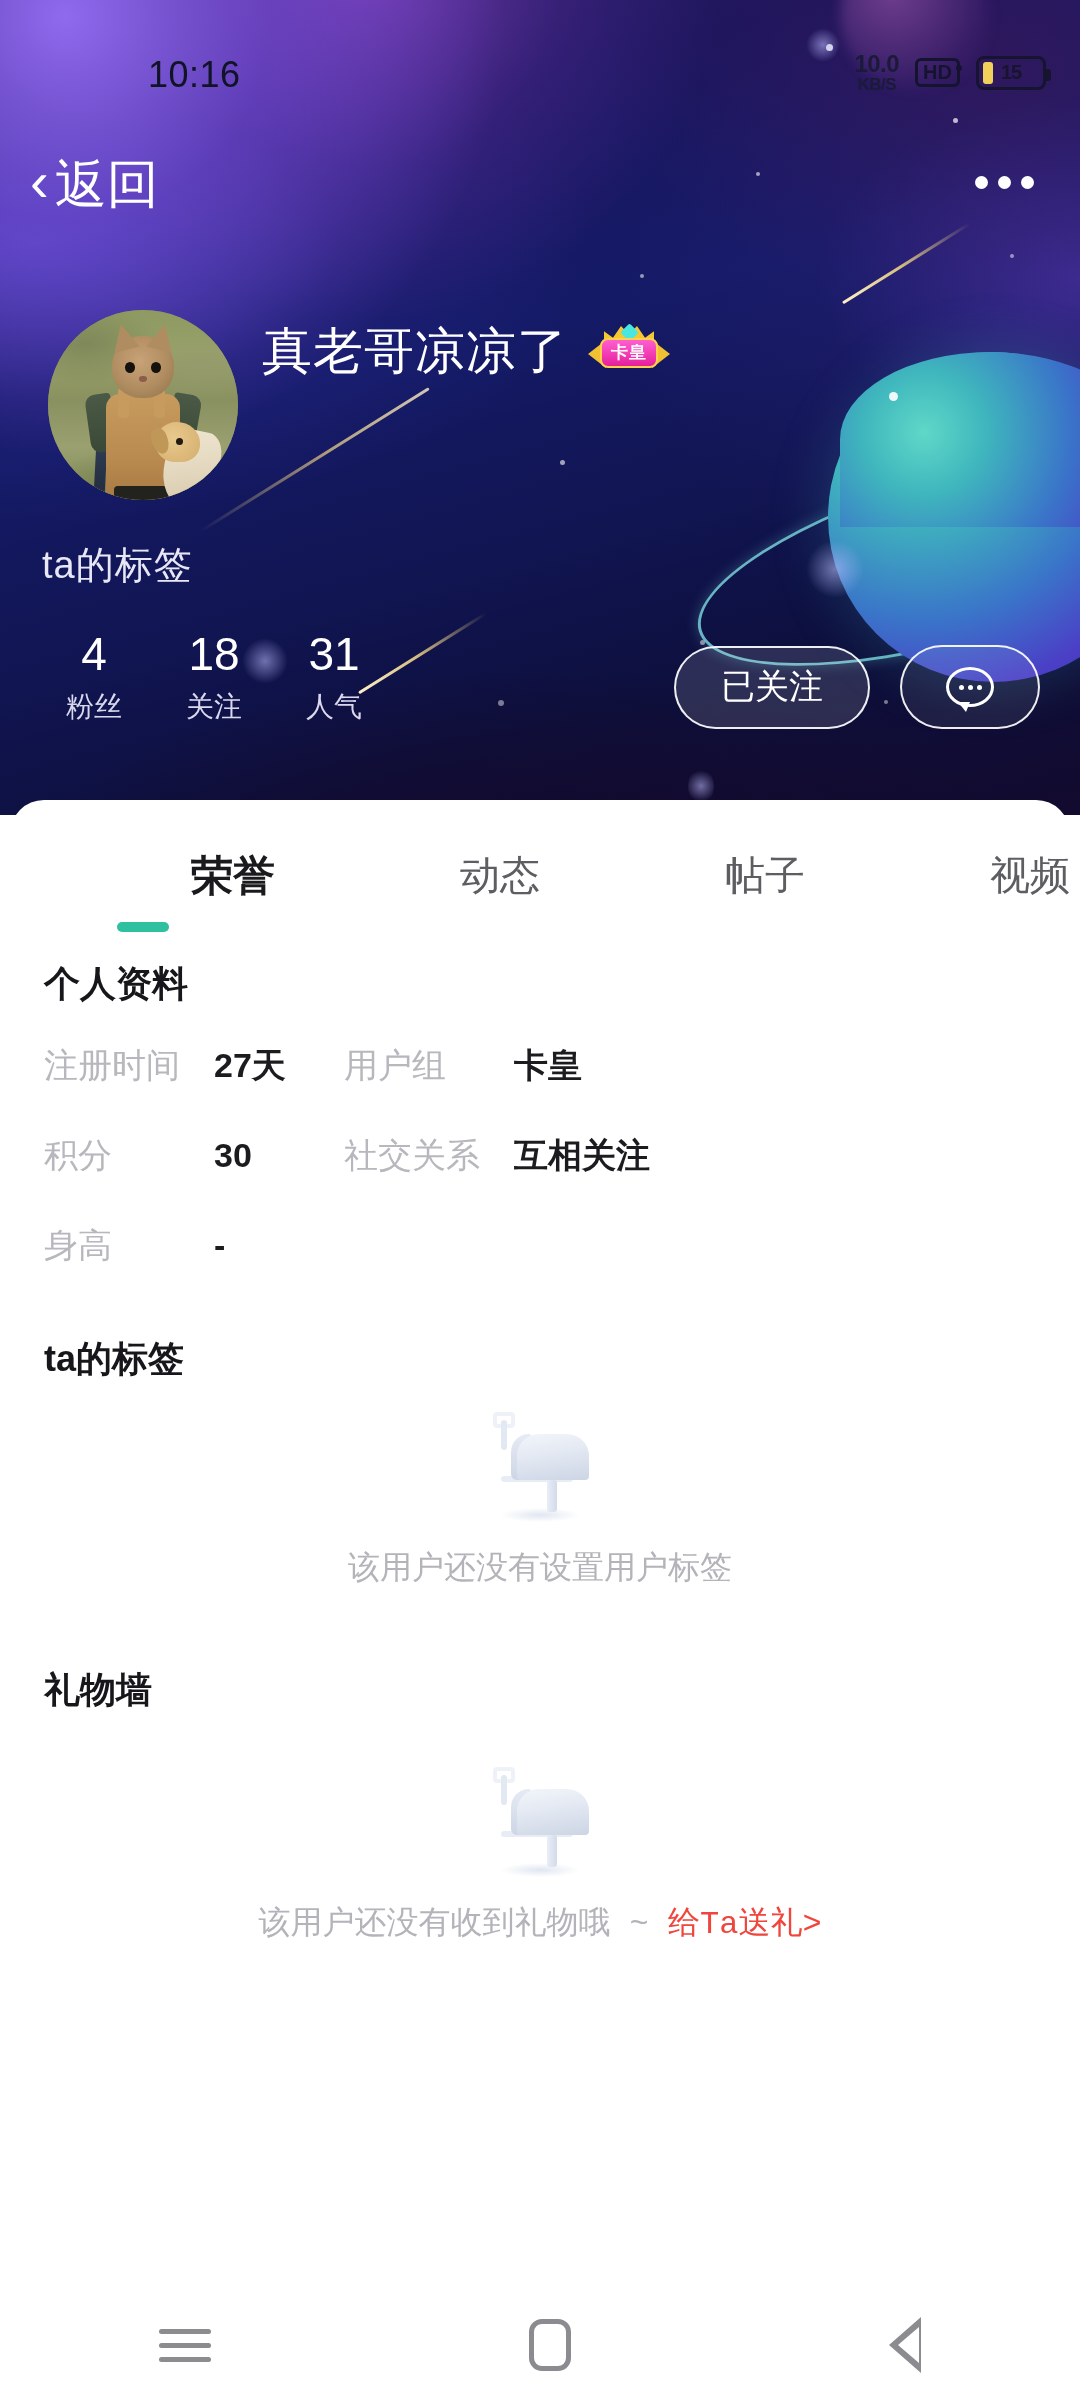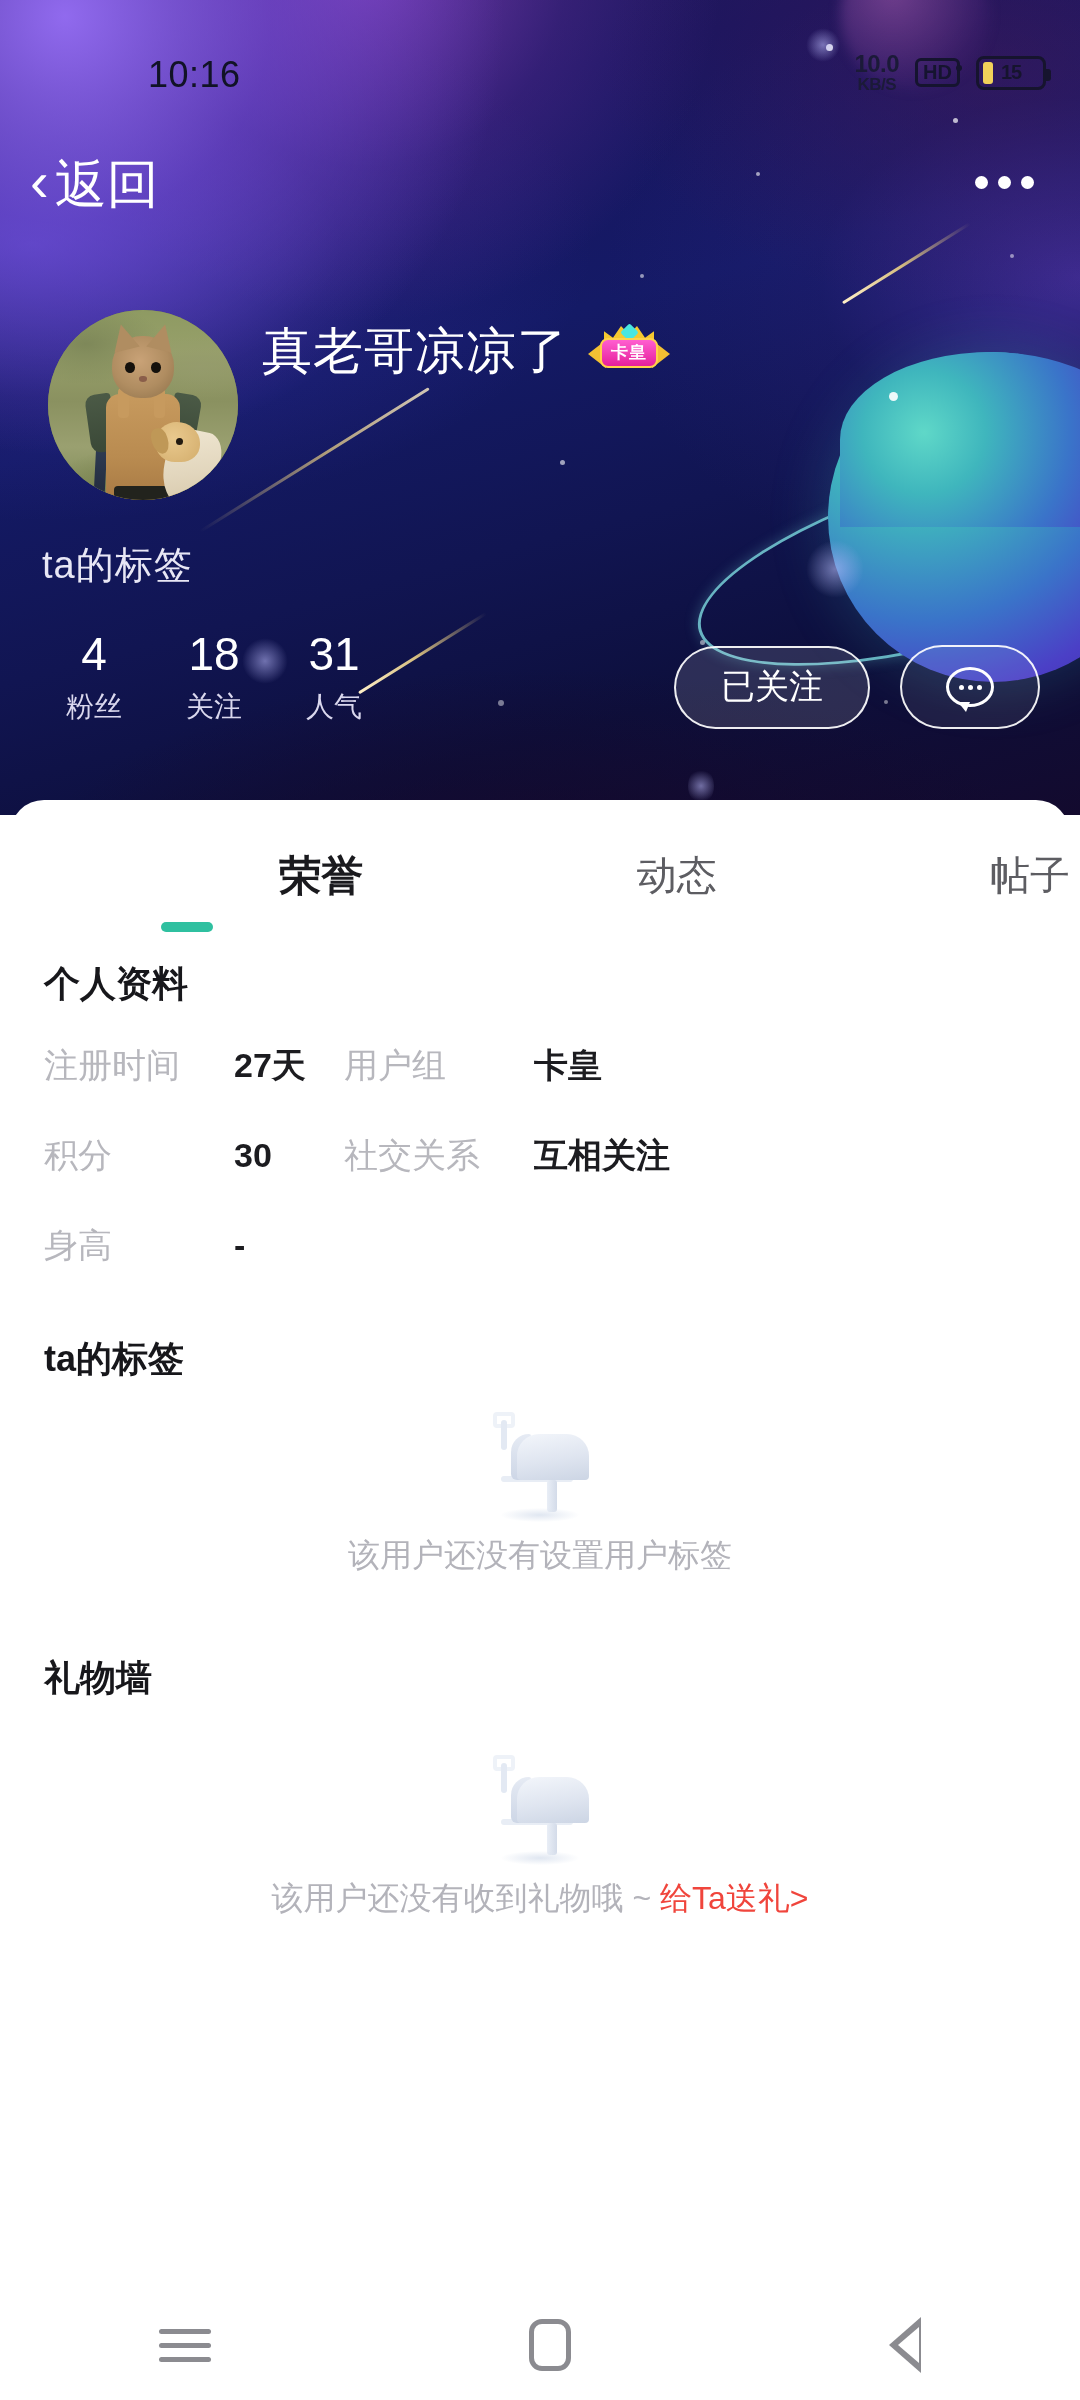--- a/index.html
+++ b/index.html
@@ -292,21 +292,21 @@
   }
   .tab.active .bar{ display:block; }
 
   .sec-title{
     font-size:36px; color:#17171b; font-weight:bold;
     padding:22px 0 0 34px;
   }
 
   #info-grid{ padding:34px 0 0 34px; }
   .info-row{ display:flex; margin-bottom:44px; }
-  .info-cell{ display:flex; align-items:baseline;gap:20px; }
+  .info-cell{ display:flex; align-items:baseline; }
   .info-cell.c1{ width:300px; }
   .info-cell.c2{ width:420px; }
   .info-k{ font-size:34px; color:#b7b7bd; width:170px; flex:none;}
   .info-v{ font-size:34px; color:#1c1c20; font-weight:bold;}
 
   .empty-wrap{ padding:18px 0 6px; text-align:center; }
   .mailbox{
     position:relative; width:130px; height:120px; margin:0 auto;
   }
   .mb-box{
@@ -334,21 +334,21 @@
   .mb-post{
     position:absolute; left:72px; top:78px; width:10px; height:32px;
     background:linear-gradient(90deg,#e9eef6,#d3dbe9); border-radius:3px;
   }
   .mb-shadow{
     position:absolute; left:26px; top:106px; width:78px; height:14px;
     background:radial-gradient(ellipse at center, rgba(222,229,240,.95) 0%, rgba(240,244,250,0) 72%);
     border-radius:50%;
   }
   .empty-text{
-    margin-top:12px; font-size:32px; color:#b3b3ba;
+    margin-top:24px; font-size:32px; color:#b3b3ba;font-family:Liberation Mono, monospace;
   }
   .gift-link{ color:#f0453c; }
 
   
   #androidnav{
     position:absolute; left:0; bottom:0; width:1080px; height:110px;
     background:#ffffff; display:flex; align-items:center; justify-content:space-around;
     z-index:12;
   }
   #nav-recent{ display:flex; flex-direction:column; gap:9px; cursor:pointer;}
@@ -502,20 +502,24 @@
         <div class="bar"></div>
       </div>
       <div class="tab">
         <div class="t">动态</div>
 
       </div>
       <div class="tab">
         <div class="t">帖子</div>
 
       </div>
+      <div class="tab">
+        <div class="t">视频</div>
+
+      </div>
     </div>
 
     <div class="sec-title">个人资料</div>
     <div id="info-grid">
       <div class="info-row">
         <div class="info-cell c1">
           <span class="info-k">注册时间</span>
           <span class="info-v">27天</span>
         </div>
         <div class="info-cell c2">

